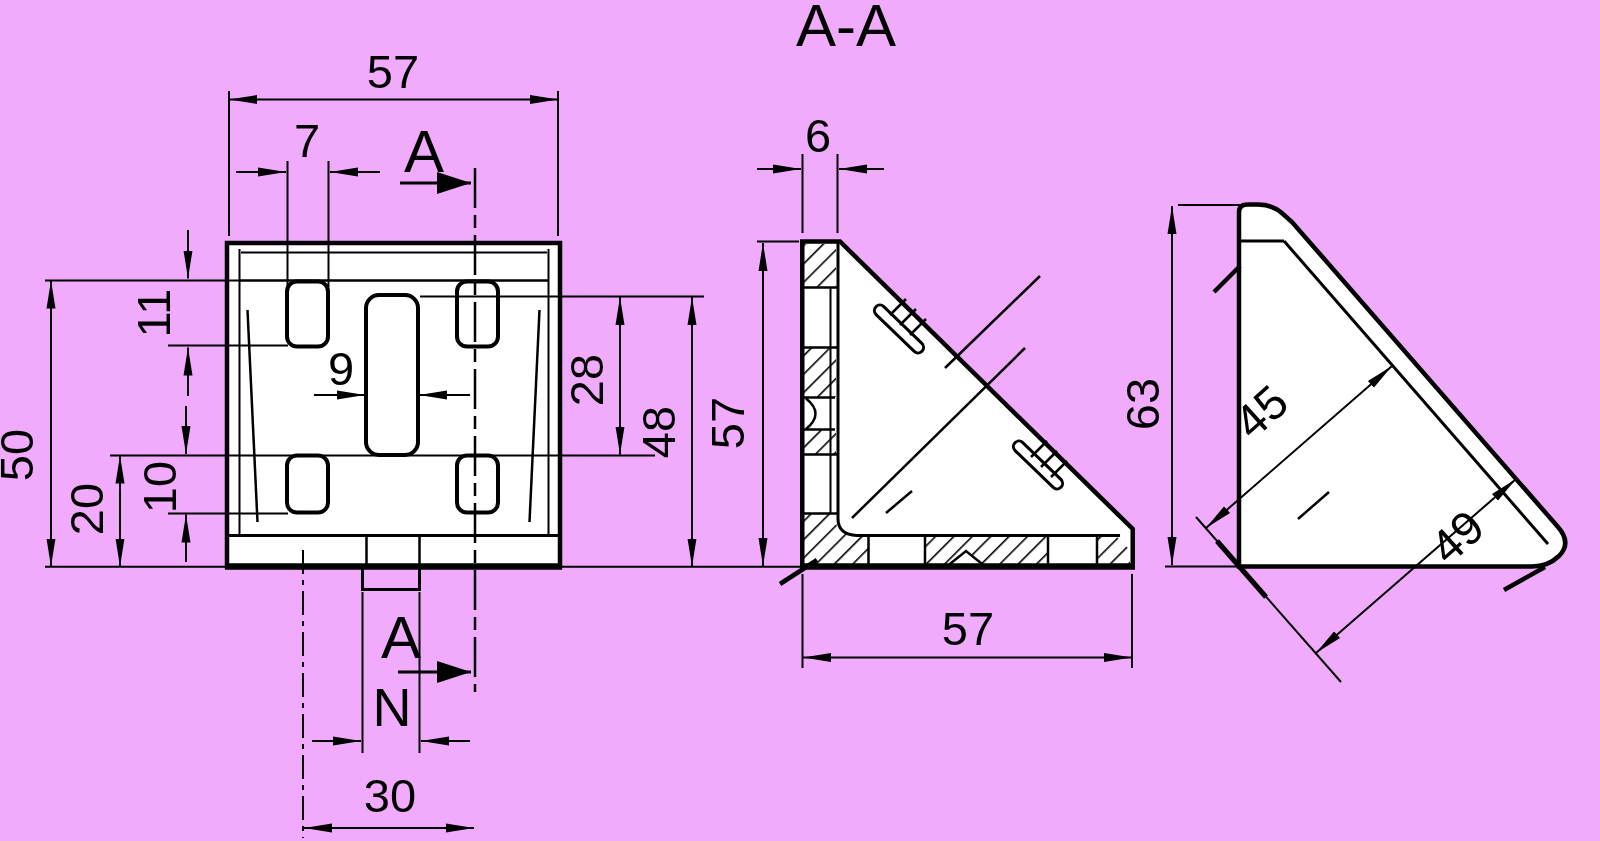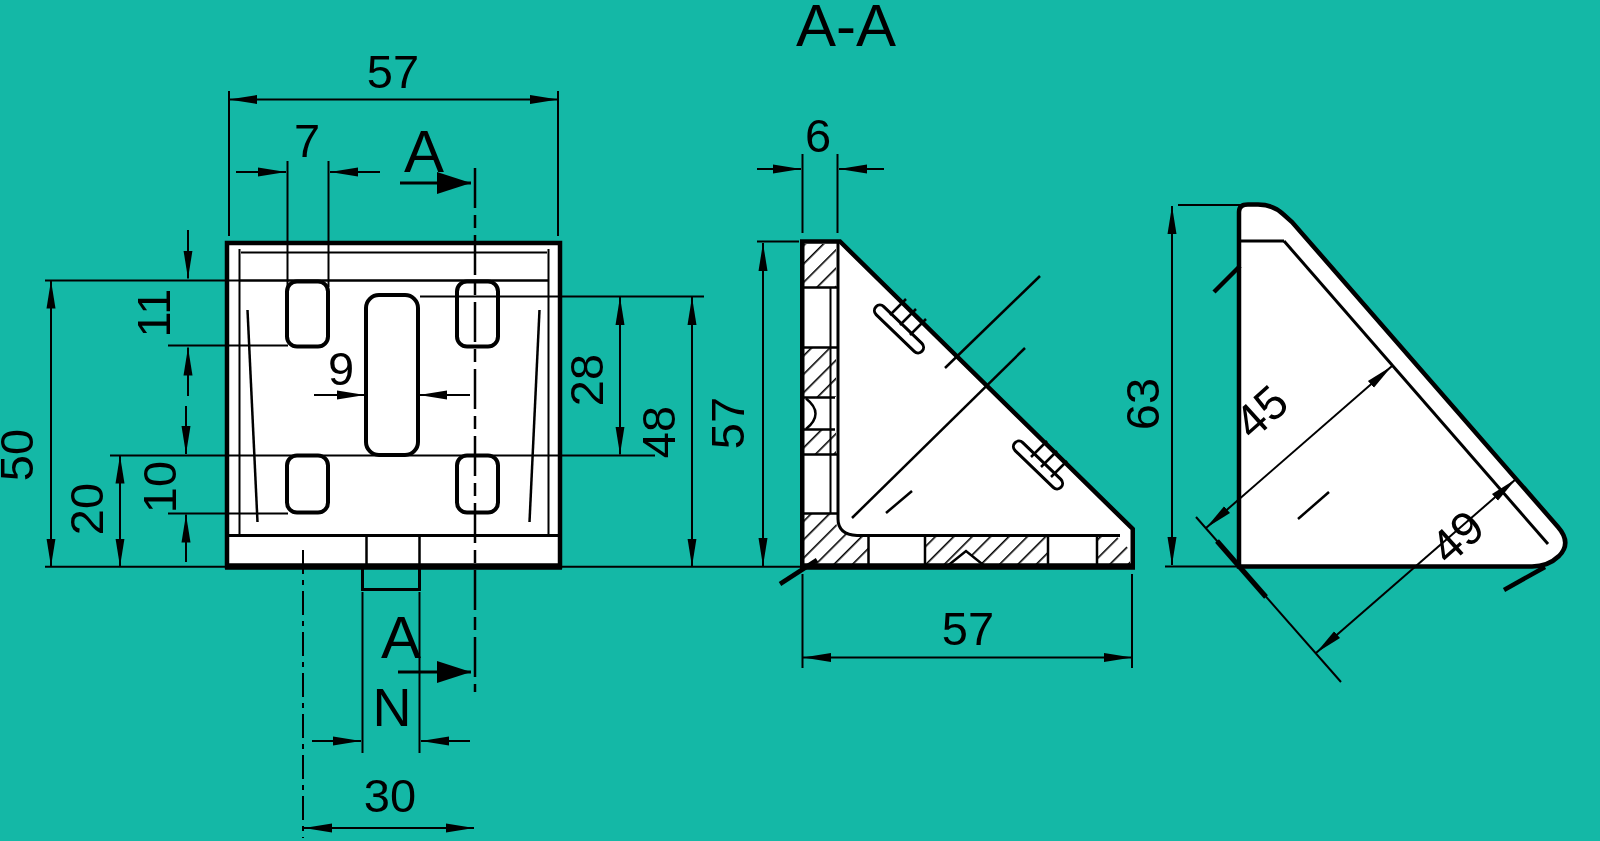--- a/index.html
+++ b/index.html
@@ -1,16 +1,16 @@
 <!DOCTYPE html>
 <html><head>
 <meta charset="utf-8">
 <style>
   html,body{margin:0;padding:0;background:#fff;}
-  .stage{width:1600px;height:841px;background:#14b8a6;position:relative;overflow:hidden;}
+  .stage{width:1600px;height:841px;background:#f0abfc;position:relative;overflow:hidden;}
   svg{display:block;}
   svg text{font-family:"Liberation Sans","DejaVu Sans",sans-serif;fill:#000;}
   .dimtxt{font-size:47px;}
   .sectxt{font-size:60px;}
   .ntxt{font-size:54px;}
   .titletxt{font-size:60px;}
   .thin{stroke:#000;stroke-width:2;fill:none;}
   .med{stroke:#000;stroke-width:2.5;fill:none;}
   .feat{stroke:#000;stroke-width:3;fill:none;}
   .outline{stroke:#000;stroke-width:4.5;fill:#fff;}

